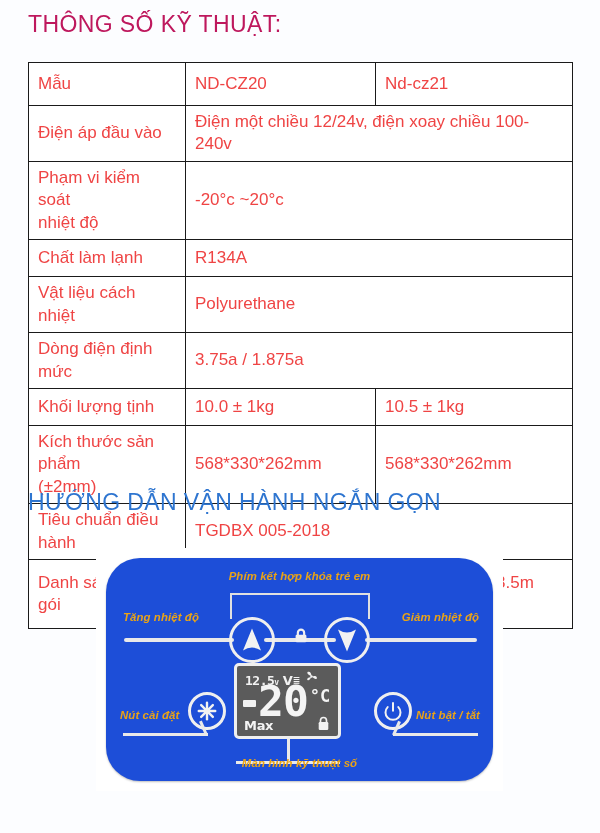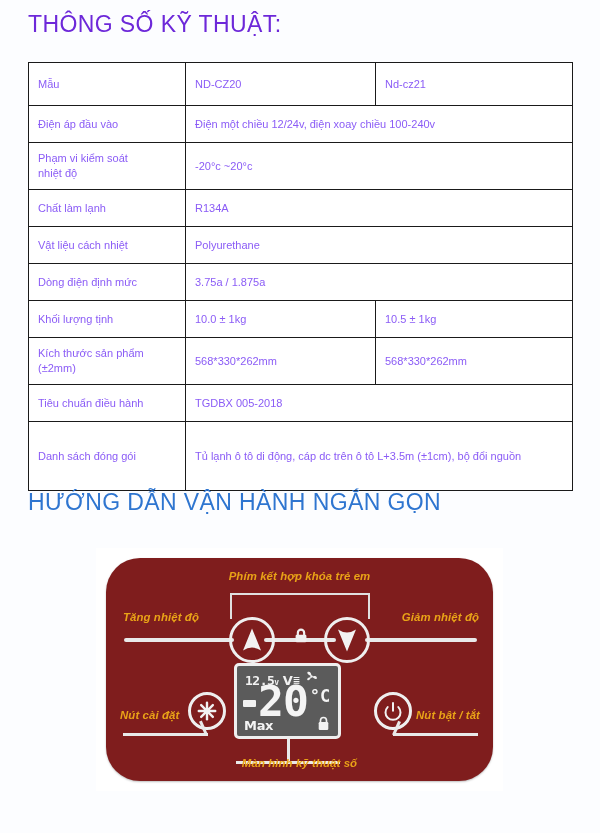--- a/index.html
+++ b/index.html
@@ -22,21 +22,21 @@
     background: #fcfdff;
   }
 
   
   .heading-red {
     position: absolute;
     left: 28px;
     top: 11px;
     font-size: 23px;
     letter-spacing: 0.4px;
-    color: #6d28d9;
+    color: #be185d;
     font-weight: 400;
     white-space: nowrap;
   }
   .heading-blue {
     position: absolute;
     left: 28px;
     top: 489px;
     font-size: 23px;
     letter-spacing: 0.4px;
     color: #2E75D0;
@@ -50,22 +50,22 @@
     left: 28px;
     top: 62px;
     width: 544px;
     border-collapse: collapse;
     table-layout: fixed;
     background: #ffffff;
   }
   .spec-table td {
     border: 1.5px solid #1a1a1a;
     padding: 5px 9px;
-    font-size: 11px;
-    color: #8b5cf6;
+    font-size: 17px;
+    color: #ef4444;
     vertical-align: middle;
     line-height: 1.32;
   }
   .col-label { width: 157px; }
   .col-a { width: 190px; }
   .col-b { width: 197px; }
   .r-tall td { height: 32px; }
   .r-std td { height: 26px; }
   .r-two td { height: 36px; }
   .r-pack td { height: 58px; }
@@ -78,21 +78,21 @@
     width: 407px;
     height: 243px;
     background: #ffffff;
   }
   .panel {
     position: absolute;
     left: 10px;
     top: 10px;
     width: 387px;
     height: 223px;
-    background: #7f1d1d;
+    background: #1d4ed8;
     border-radius: 34px;
     box-shadow: 0 1px 2px rgba(0,0,0,0.25);
     overflow: hidden;
   }
 
   .lbl {
     position: absolute;
     color: #E9A317;
     font-size: 11.4px;
     font-style: italic;

